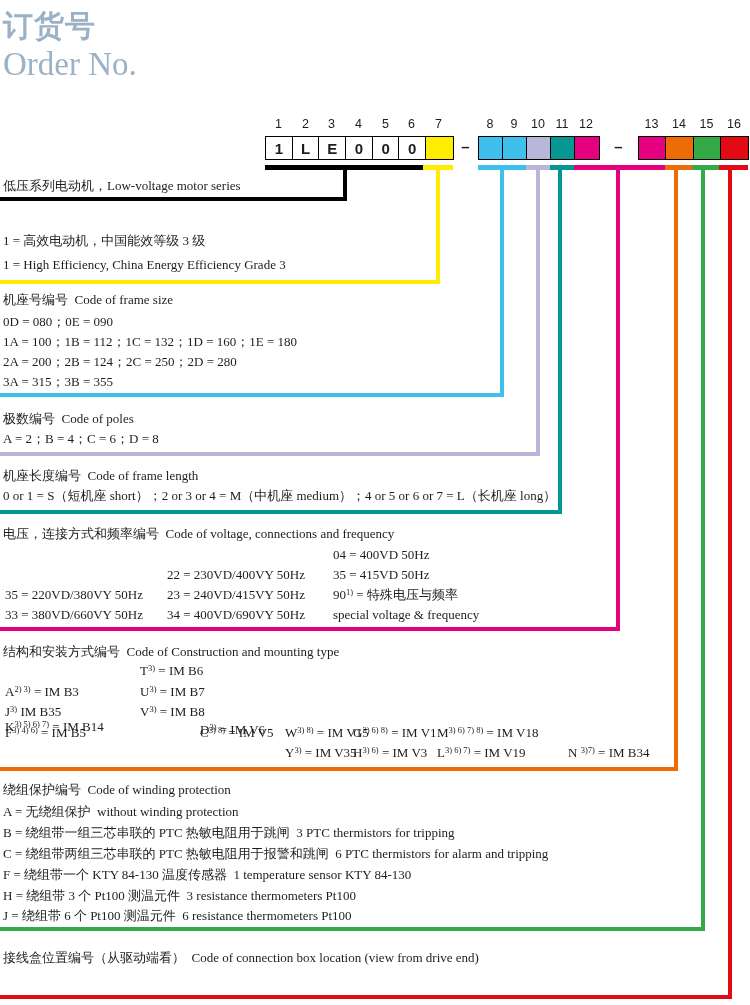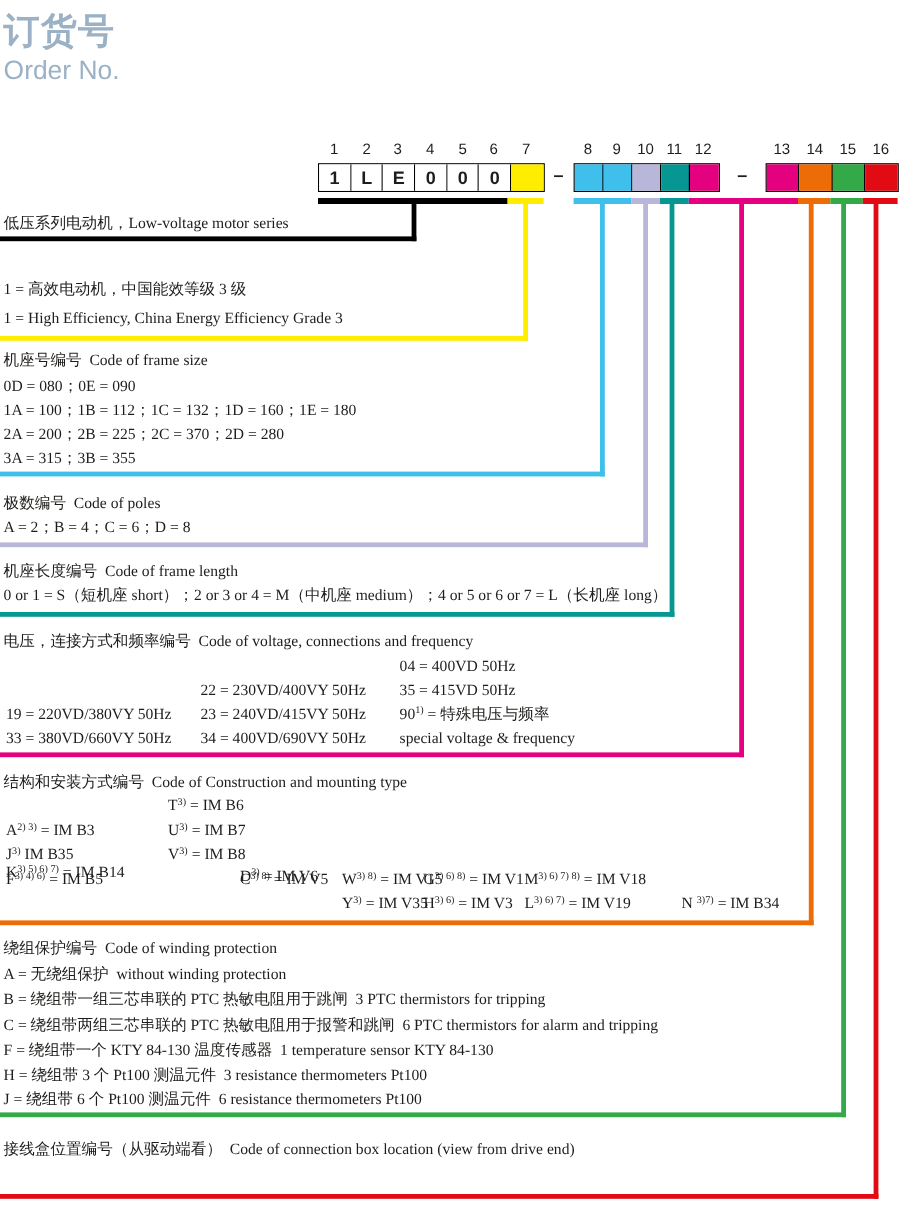--- a/index.html
+++ b/index.html
@@ -1,22 +1,22 @@
 <!DOCTYPE html>
 <html><head>
 <meta charset="utf-8">
 <style>
   html,body{margin:0;padding:0;background:#fff;}
   .page{position:relative;width:750px;height:1005px;background:#ffffff;overflow:hidden;
         font-family:"Liberation Sans","DejaVu Sans",sans-serif;color:#1d1d1b;}
   .t{position:absolute;font-size:13px;line-height:16px;white-space:pre;font-family:Liberation Serif, serif;}
   sup{font-size:8.5px;line-height:0;vertical-align:4.5px;}
   .title-zh{position:absolute;left:3px;top:6px;font-size:30px;font-weight:bold;letter-spacing:1px;}
-  .title-en{position:absolute;left:3px;top:46px;font-size:22px;
-            font-family:Liberation Sans, sans-serif;}
+  .title-en{position:absolute;left:3px;top:46px;font-size:33px;
+            font-family:Liberation Serif, serif;}
   .pn{position:absolute;top:117px;text-align:center;font-size:12.5px;}
   .boxrow{position:absolute;top:136px;display:flex;height:24px;border:1.5px solid #000;box-sizing:border-box;}
   .bc{box-sizing:border-box;border-right:1.5px solid #000;display:flex;align-items:center;
       justify-content:center;font-weight:bold;font-size:15px;}
   .bc:last-child{border-right:none;}
   .dash{position:absolute;top:138px;text-align:center;font-weight:bold;font-size:15px;}
   .bar{position:absolute;top:165px;height:5px;}
   .vl{position:absolute;width:4px;}
   .rl{position:absolute;height:4px;}
 </style>
@@ -105,34 +105,34 @@
   <div class="rl" style="left: 0px; top: 995px; width: 732px; background: rgb(227, 11, 19);"></div>
 
   <div class="t" style="left:3px;top:178px">低压系列电动机，Low-voltage motor series</div>
 
   <div class="t" style="left:3px;top:233px">1 = 高效电动机，中国能效等级 3 级</div>
   <div class="t" style="left:3px;top:257px">1 = High Efficiency, China Energy Efficiency Grade 3</div>
 
   <div class="t" style="left:3px;top:292px">机座号编号  Code of frame size</div>
   <div class="t" style="left:3px;top:314px">0D = 080；0E = 090</div>
   <div class="t" style="left:3px;top:334px">1A = 100；1B = 112；1C = 132；1D = 160；1E = 180</div>
-  <div class="t" style="left:3px;top:354px">2A = 200；2B = 225；2C = 370；2D = 280</div>
+  <div class="t" style="left:3px;top:354px">2A = 200；2B = 124；2C = 250；2D = 280</div>
   <div class="t" style="left:3px;top:374px">3A = 315；3B = 355</div>
 
   <div class="t" style="left:3px;top:411px">极数编号  Code of poles</div>
   <div class="t" style="left:3px;top:431px">A = 2；B = 4；C = 6；D = 8</div>
 
   <div class="t" style="left:3px;top:468px">机座长度编号  Code of frame length</div>
   <div class="t" style="left:3px;top:488px">0 or 1 = S（短机座 short）；2 or 3 or 4 = M（中机座 medium）；4 or 5 or 6 or 7 = L（长机座 long）</div>
 
   <div class="t" style="left:3px;top:526px">电压，连接方式和频率编号  Code of voltage, connections and frequency</div>
   <div class="t" style="left:333px;top:547px">04 = 400VD 50Hz</div>
   <div class="t" style="left:167px;top:567px">22 = 230VD/400VY 50Hz</div>
   <div class="t" style="left:333px;top:567px">35 = 415VD 50Hz</div>
-  <div class="t" style="left:5px;top:587px">19 = 220VD/380VY 50Hz</div>
+  <div class="t" style="left:5px;top:587px">35 = 220VD/380VY 50Hz</div>
   <div class="t" style="left:167px;top:587px">23 = 240VD/415VY 50Hz</div>
   <div class="t" style="left:333px;top:587px">90<sup>1)</sup> = 特殊电压与频率</div>
   <div class="t" style="left:5px;top:607px">33 = 380VD/660VY 50Hz</div>
   <div class="t" style="left:167px;top:607px">34 = 400VD/690VY 50Hz</div>
   <div class="t" style="left:333px;top:607px">special voltage &amp; frequency</div>
 
   <div class="t" style="left:3px;top:644px">结构和安装方式编号  Code of Construction and mounting type</div>
   <div class="t" style="left:140px;top:663px">T<sup>3)</sup> = IM B6</div>
   <div class="t" style="left:5px;top:684px">A<sup>2) 3)</sup> = IM B3</div>
   <div class="t" style="left:140px;top:684px">U<sup>3)</sup> = IM B7</div>

